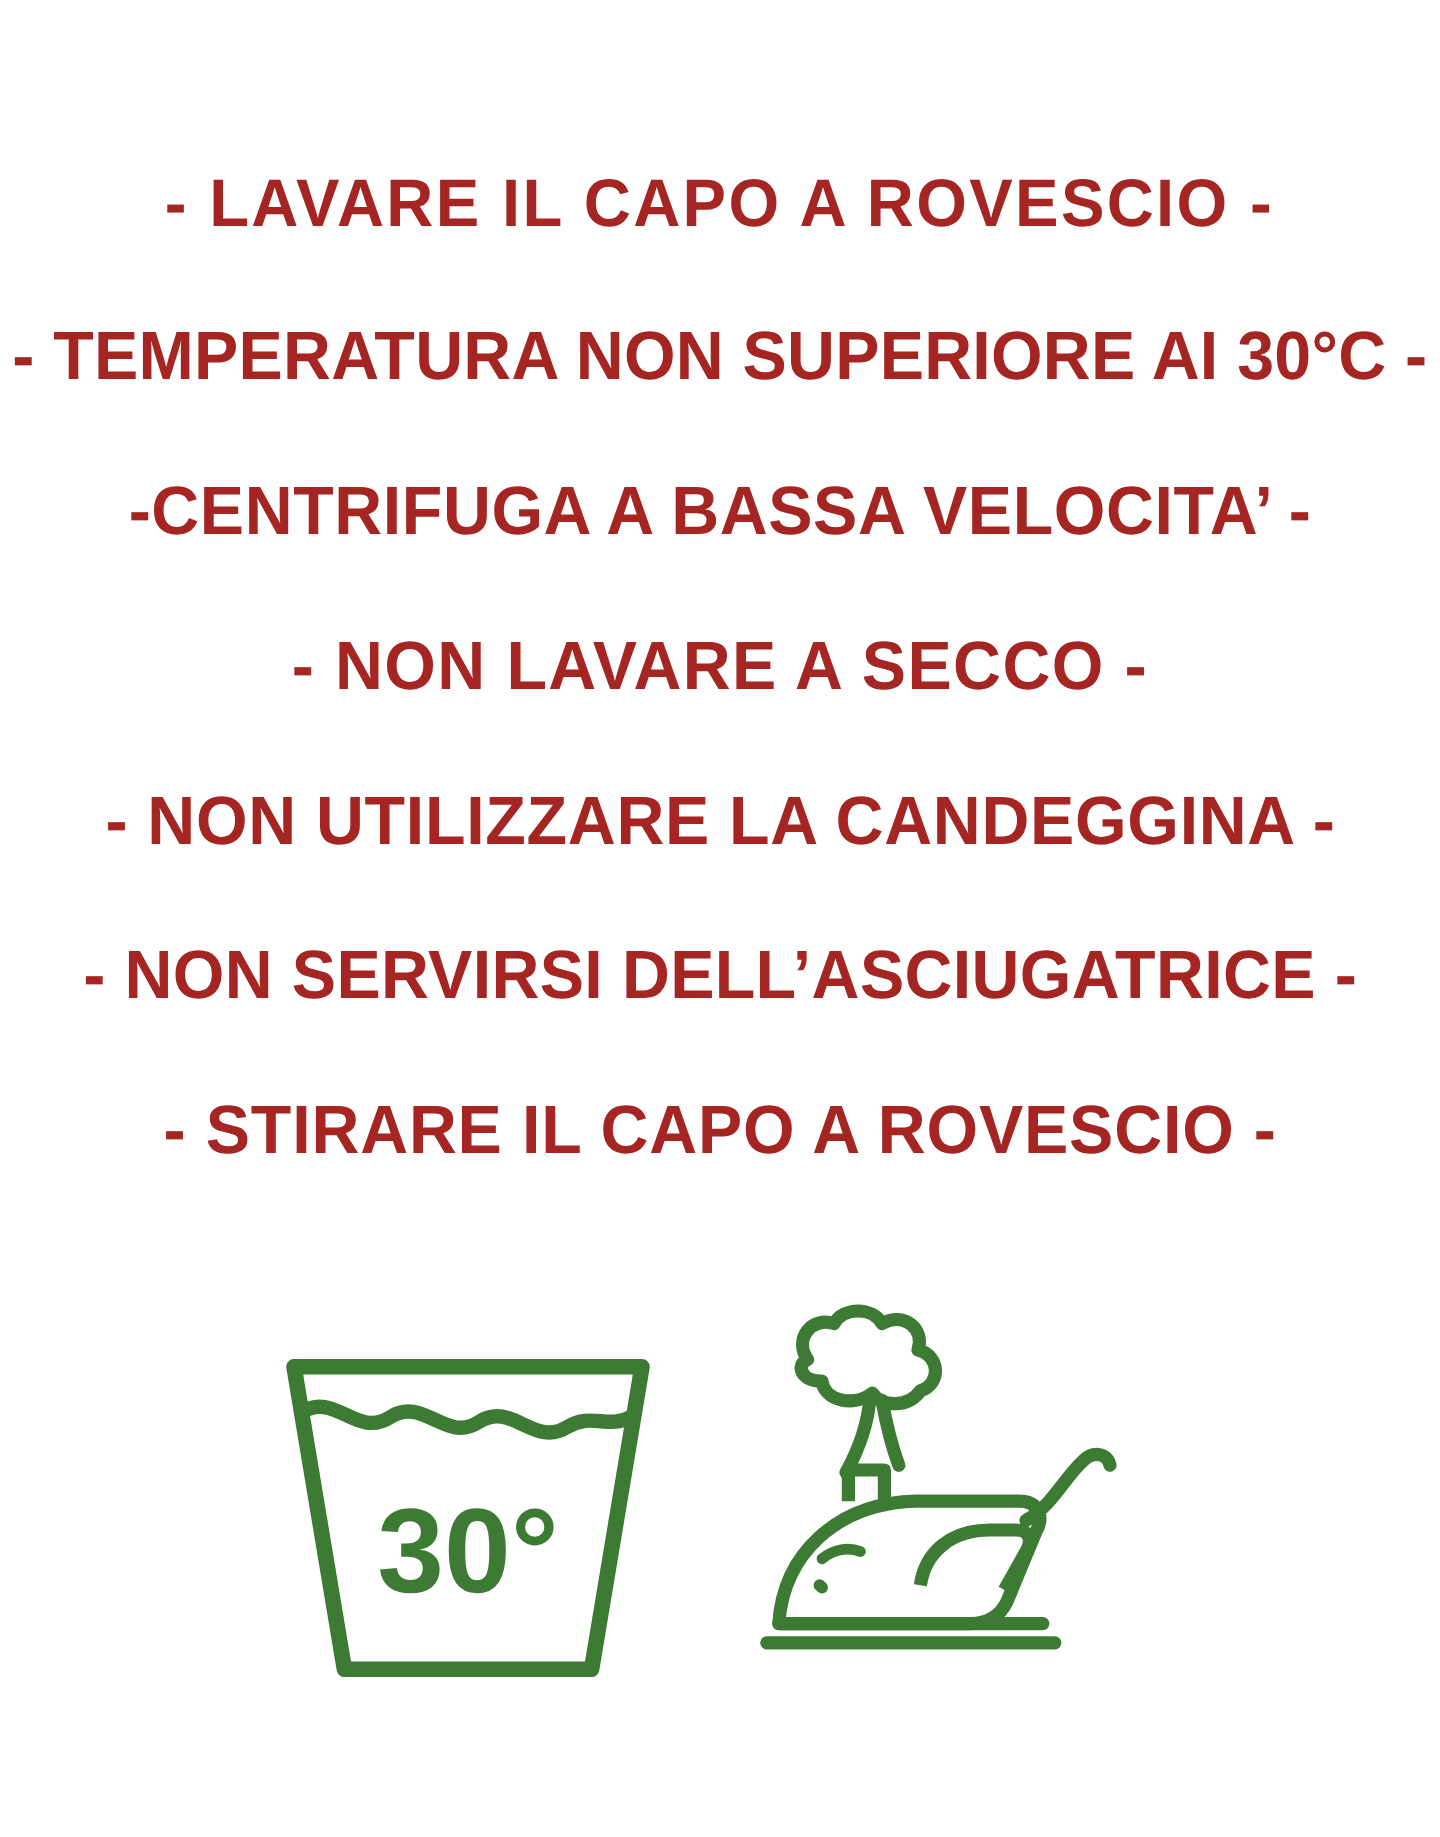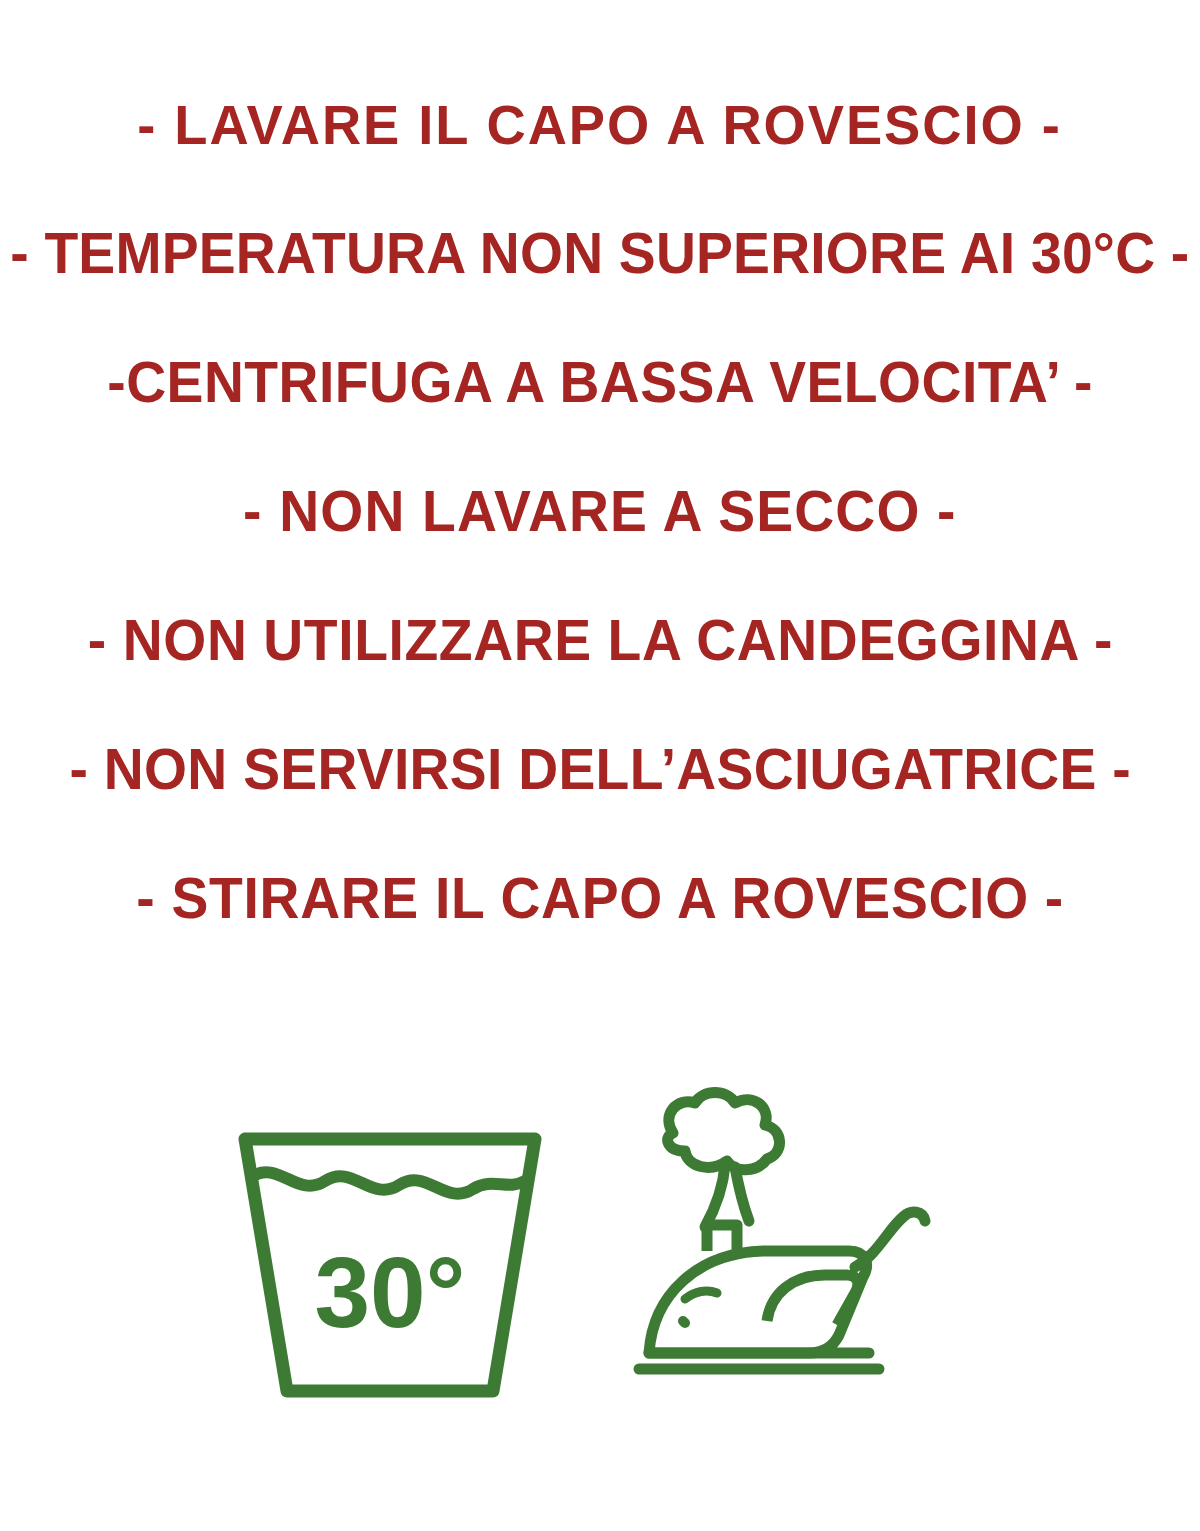--- a/index.html
+++ b/index.html
@@ -17,21 +17,21 @@
     width: 1200px;
     height: 1531px;
     position: relative;
     background: #ffffff;
     display: flex;
     flex-direction: column;
     align-items: center;
   }
   .instructions {
     width: 1200px;
-    padding-top: 60px;
+    padding-top: 104px;
     display: flex;
     flex-direction: column;
     align-items: center;
     gap: 0;
   }
   .line {
     color: #a52523;
     font-family: "Liberation Sans Narrow", "Liberation Sans", sans-serif;
     font-weight: 700;
     font-size: 58px;

